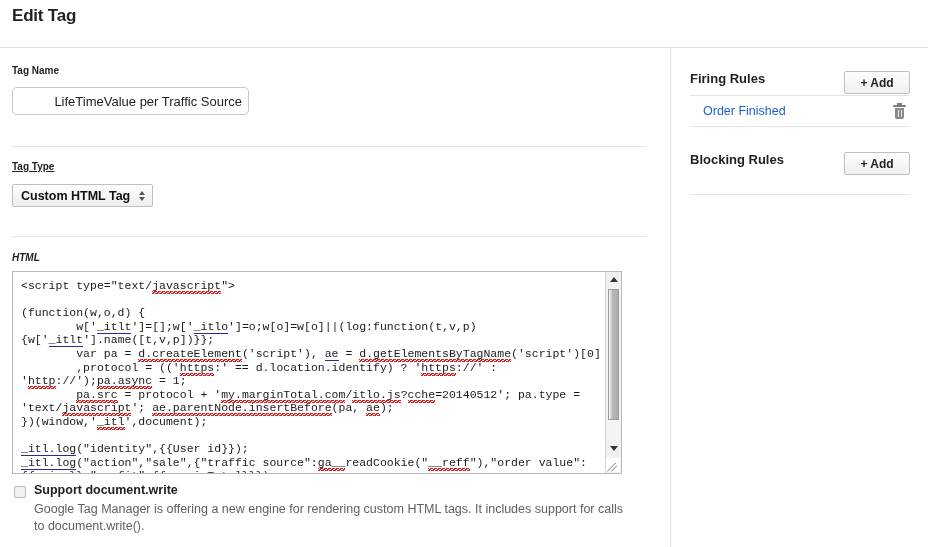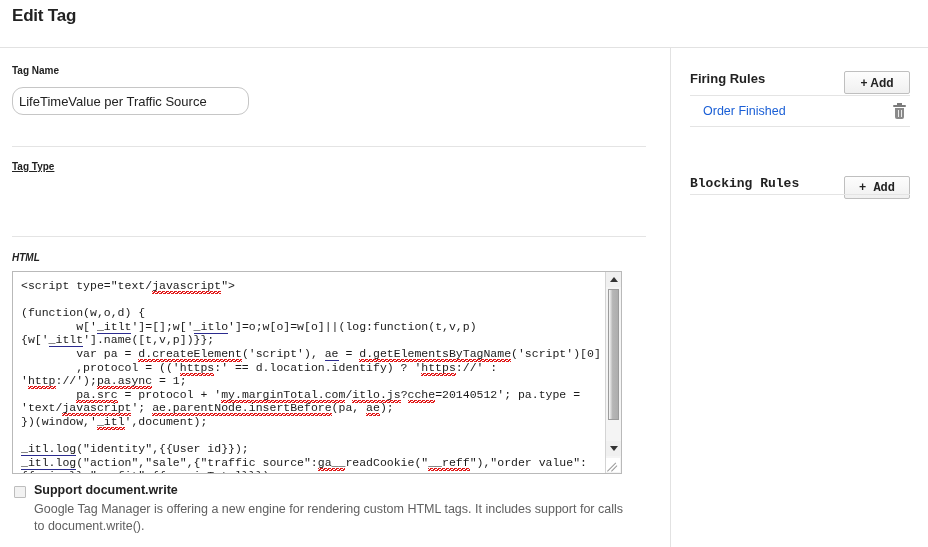--- a/index.html
+++ b/index.html
@@ -76,22 +76,23 @@
     top: 39px;
     width: 223px;
     height: 20px;
     padding: 3px 6px;
     border: 1px solid #c6c6c6;
     background: #ffffff;
     font-family: "Liberation Sans", sans-serif;
     font-size: 13px;
     color: #222222;
     box-sizing: content-box;
-    border-radius: 11px;
+    border-radius: 5px;
     outline: none;
+    text-align: right;
   }
 
   .help-text {
     position: absolute;
     left: 365px;
     top: 40px;
     width: 275px;
     font-size: 12.5px;
     line-height: 17px;
     color: #8d8d8d;
@@ -389,21 +390,21 @@
     position: absolute;
     top: 2px;
     width: 1px; height: 7px;
     background: #e9e9e9;
   }
   .trash .body::before { left: 3px; }
   .trash .body::after  { left: 6px; }
 
   .head-firing   { top: 23px; }
   .rule-row-1    { top: 47px; gap: 10px; }
-  .head-blocking { top: 128px; font-family: Liberation Mono, monospace; }
+  .head-blocking { top: 104px; }
   .blocking-underline {
     position: absolute;
     left: 19px;
     top: 146px;
     width: 220px;
     height: 1px;
     background: #e4e4e4;
   }
 </style>
 </head>
@@ -417,20 +418,27 @@
 
   <div class="left-col">
 
     <div class="field-label lbl-tagname">Tag Name</div>
     <input class="tagname-input" type="text" value="LifeTimeValue per Traffic Source" style="">
 
 
     <div class="rule-under-name"></div>
 
     <div class="field-label lbl-tagtype">Tag Type</div>
+    <div class="tagtype-select">
+      <span>Custom HTML Tag</span>
+      <span class="select-arrows">
+        <span class="up"></span>
+        <span class="down"></span>
+      </span>
+    </div>
 
     <div class="rule-under-type"></div>
 
     <div class="field-label lbl-html">HTML</div>
 
     <div class="code-wrap">
       <div class="code-area"><span>&lt;script type="text/</span><span class="sp">javascript</span><span>"&gt;
 </span><span>
 (function(w,o,d) {
         w['</span><span class="sp-blue">_itlt</span><span>']=[];w['</span><span class="sp-blue">_itlo</span><span>']=o;w[o]=w[o]||(log:function(t,v,p)

